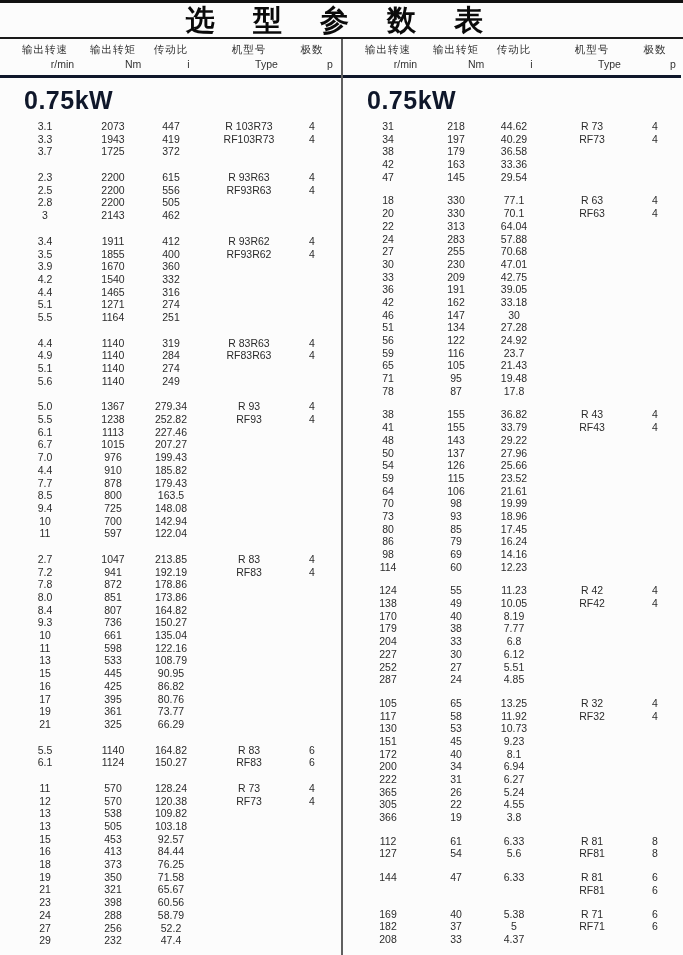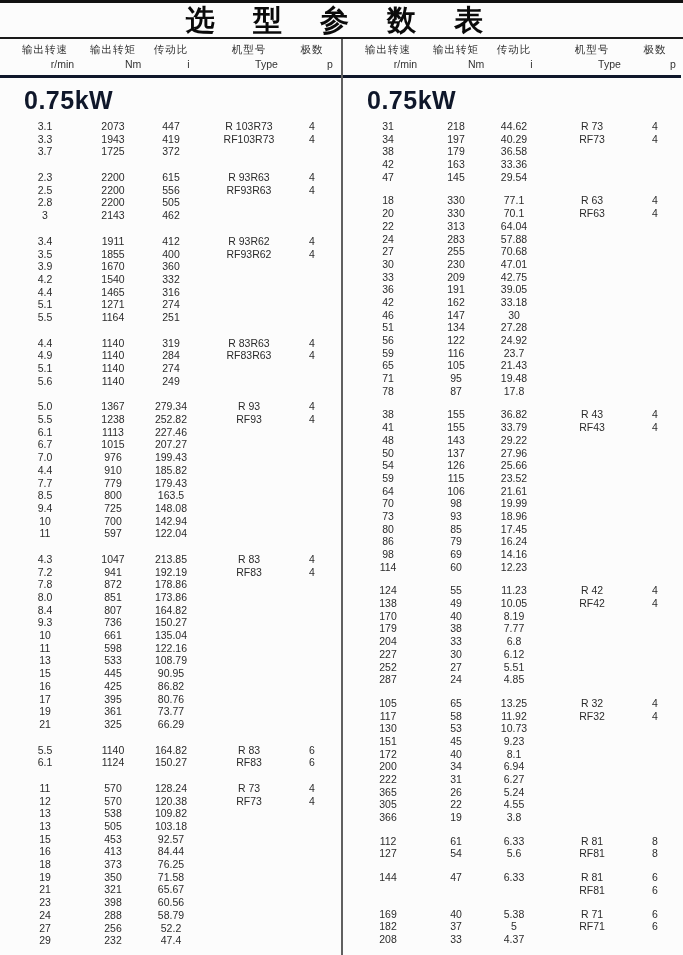--- a/index.html
+++ b/index.html
@@ -265,21 +265,21 @@
             </div>
             <div class="row">
               <div class="cell c0">4.4</div>
               <div class="cell c1">910</div>
               <div class="cell c2">185.82</div>
               <div class="cell c3"></div>
               <div class="cell c4"></div>
             </div>
             <div class="row">
               <div class="cell c0">7.7</div>
-              <div class="cell c1">779</div>
+              <div class="cell c1">878</div>
               <div class="cell c2">179.43</div>
               <div class="cell c3"></div>
               <div class="cell c4"></div>
             </div>
             <div class="row">
               <div class="cell c0">8.5</div>
               <div class="cell c1">800</div>
               <div class="cell c2">163.5</div>
               <div class="cell c3"></div>
               <div class="cell c4"></div>
@@ -301,21 +301,21 @@
             <div class="row">
               <div class="cell c0">11</div>
               <div class="cell c1">597</div>
               <div class="cell c2">122.04</div>
               <div class="cell c3"></div>
               <div class="cell c4"></div>
             </div>
           </div>
           <div class="group">
             <div class="row">
-              <div class="cell c0">4.3</div>
+              <div class="cell c0">2.7</div>
               <div class="cell c1">1047</div>
               <div class="cell c2">213.85</div>
               <div class="cell c3">R 83</div>
               <div class="cell c4">4</div>
             </div>
             <div class="row">
               <div class="cell c0">7.2</div>
               <div class="cell c1">941</div>
               <div class="cell c2">192.19</div>
               <div class="cell c3">RF83</div>

